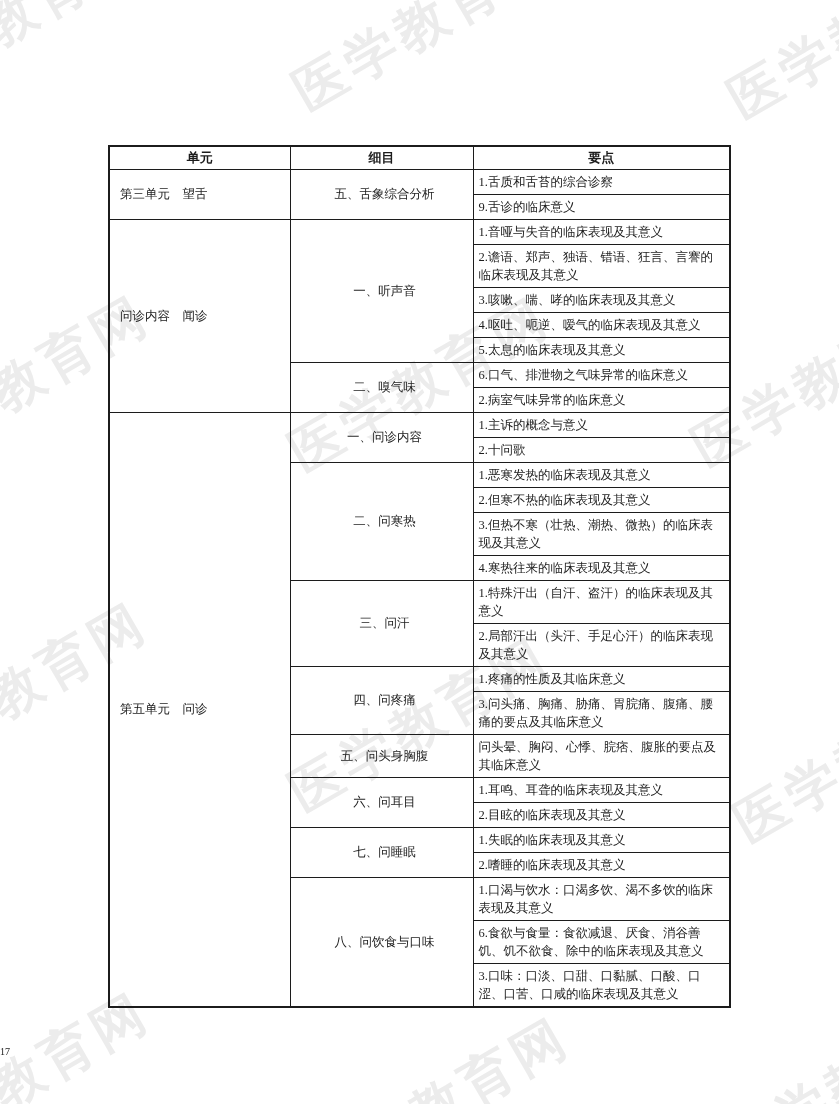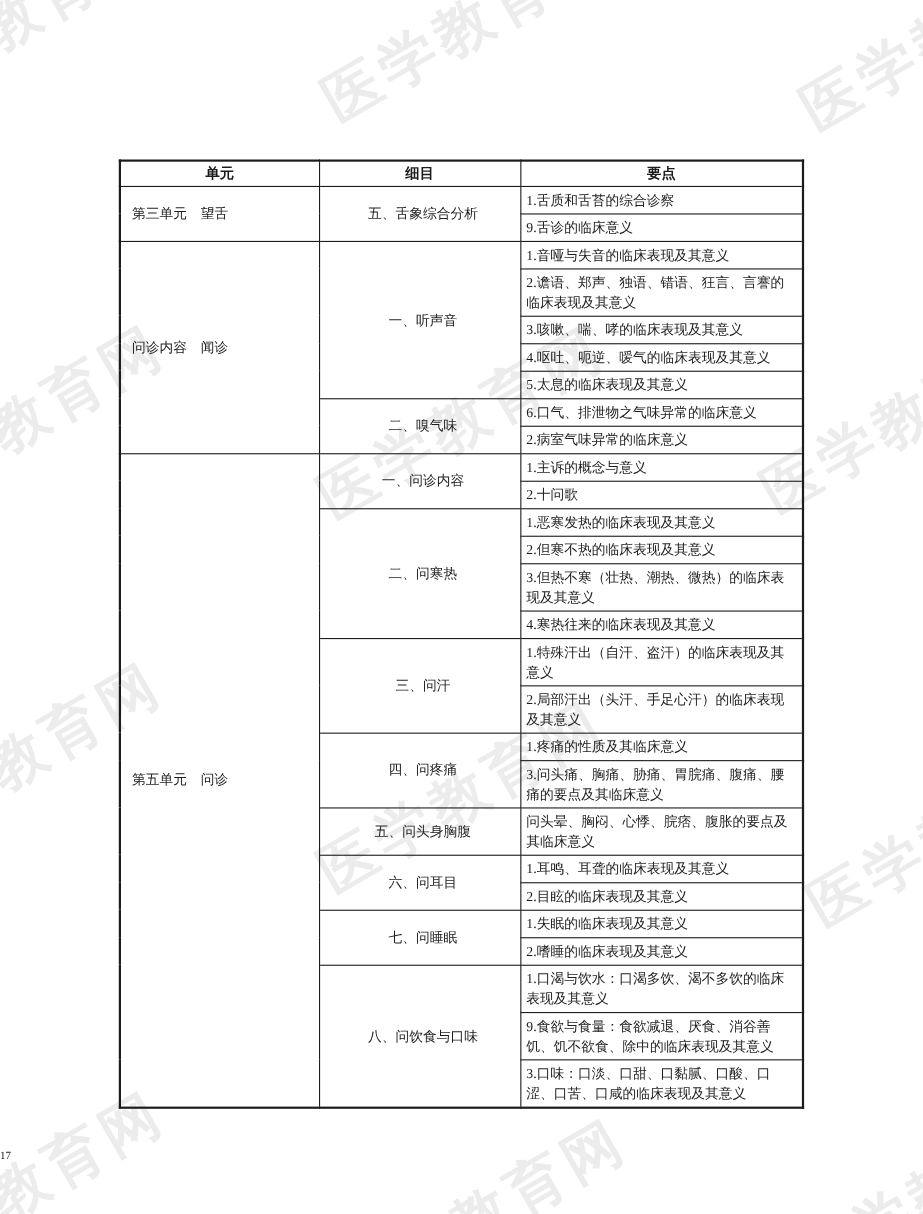--- a/index.html
+++ b/index.html
@@ -183,21 +183,21 @@
           <td class="pt-cell">1.失眠的临床表现及其意义</td>
         </tr>
         <tr>
           <td class="pt-cell">2.嗜睡的临床表现及其意义</td>
         </tr>
         <tr>
           <td class="sub-cell" rowspan="3">八、问饮食与口味</td>
           <td class="pt-cell">1.口渴与饮水：口渴多饮、渴不多饮的临床表现及其意义</td>
         </tr>
         <tr>
-          <td class="pt-cell">9.食欲与食量：食欲减退、厌食、消谷善饥、饥不欲食、除中的临床表现及其意义</td>
+          <td class="pt-cell">6.食欲与食量：食欲减退、厌食、消谷善饥、饥不欲食、除中的临床表现及其意义</td>
         </tr>
         <tr>
           <td class="pt-cell">3.口味：口淡、口甜、口黏腻、口酸、口涩、口苦、口咸的临床表现及其意义</td>
         </tr>
       </tbody>
   </table>
 </div>
 
 <div class="page-number">17</div>
 

